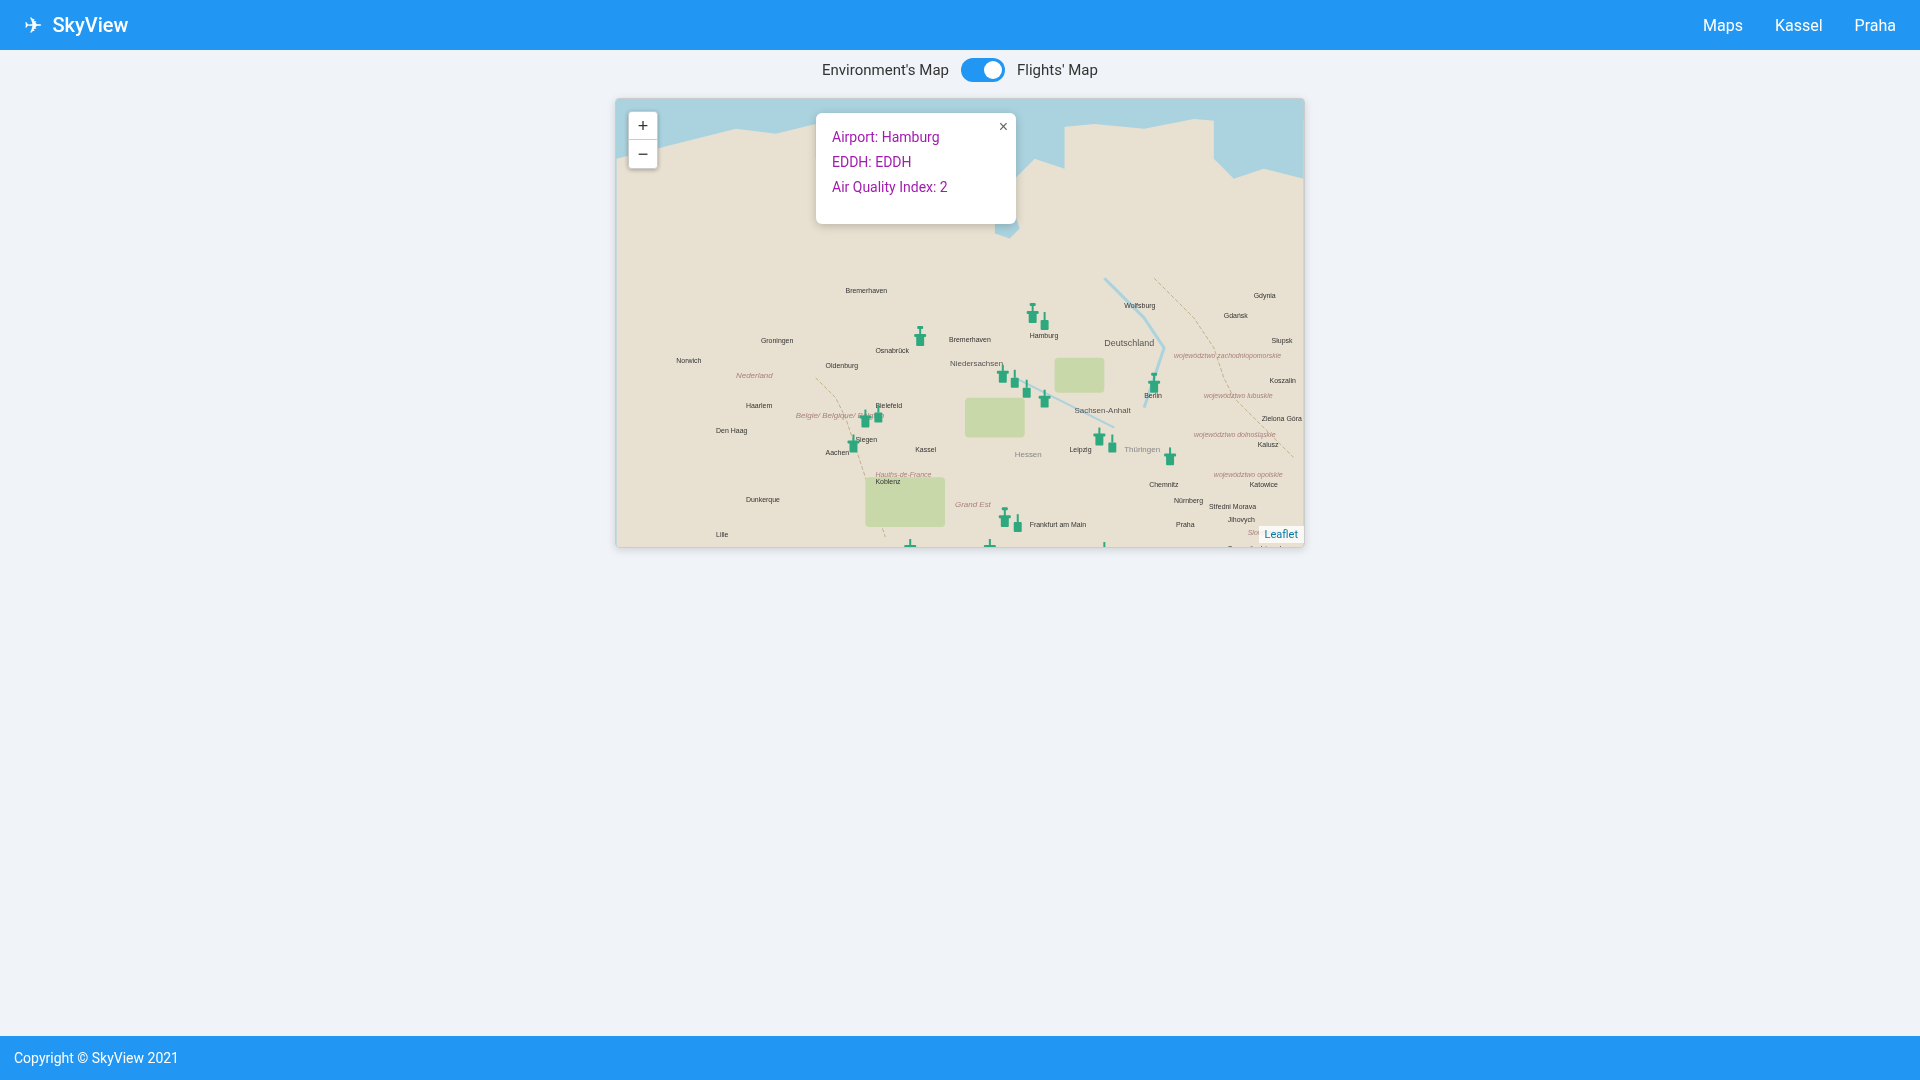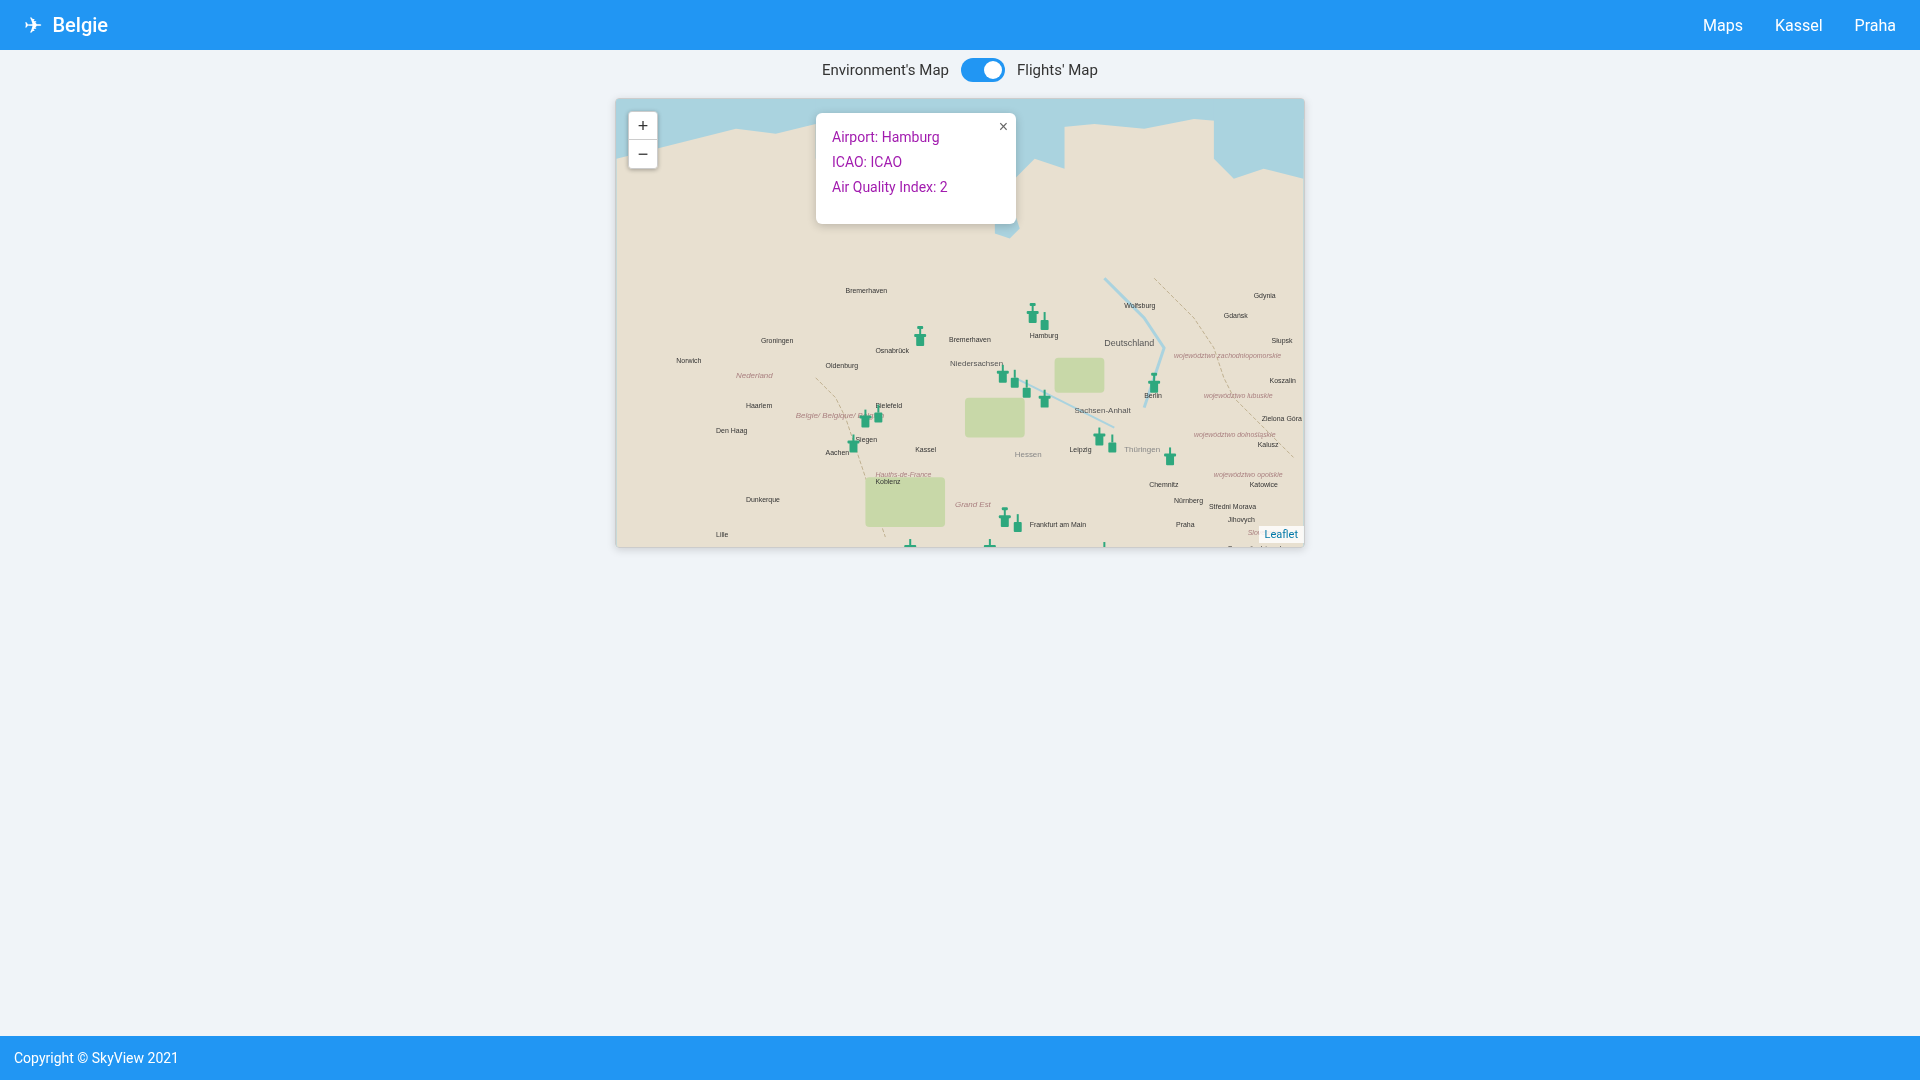--- a/index.html
+++ b/index.html
@@ -231,21 +231,21 @@
       flex-shrink: 0;
       margin-top: auto;
     }
   </style>
 </head>
 <body>
 
 <nav class="navbar">
   <a class="navbar-brand" href="#">
     <span class="plane-icon">✈</span>
-    <span>Belgie</span>
+    <span>SkyView</span>
   </a>
   <div class="navbar-links">
     <a href="#">Maps</a>
     <a href="#">Kassel</a>
     <a href="#">Praha</a>
   </div>
 </nav>
 
 <div class="main-content">
 
@@ -484,21 +484,21 @@
       
       <div class="zoom-controls">
         <button class="zoom-btn">+</button>
         <button class="zoom-btn">−</button>
       </div>
 
       
       <div class="map-popup">
         <button class="popup-close">×</button>
         <div class="popup-line">Airport: Hamburg</div>
-        <div class="popup-line">ICAO: ICAO</div>
+        <div class="popup-line">EDDH: EDDH</div>
         <div class="popup-line">Air Quality Index: 2</div>
       </div>
 
       
       <div class="leaflet-attribution">
         <a href="#">Leaflet</a>
       </div>
 
     </div>
   </div>

